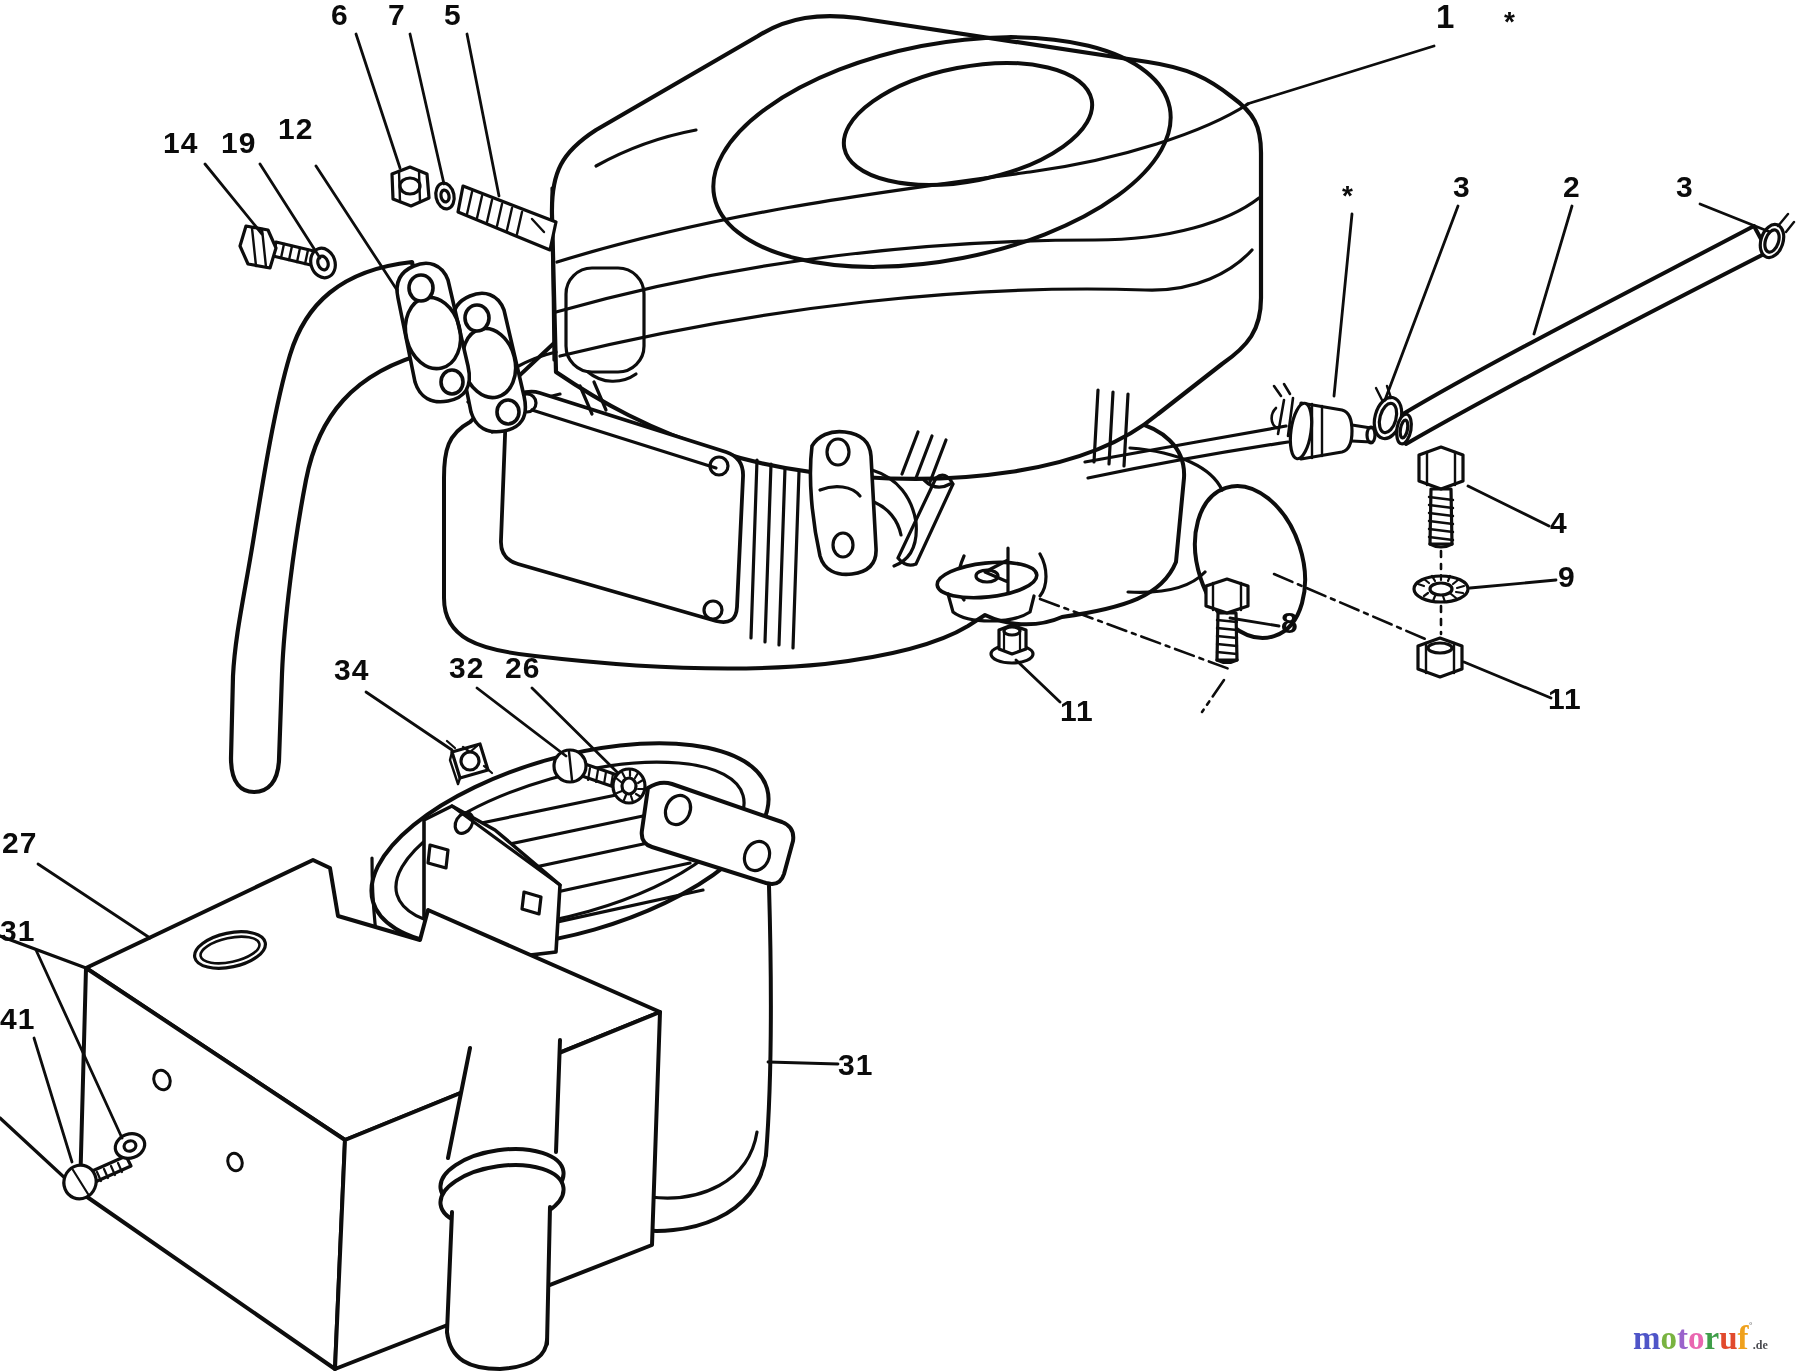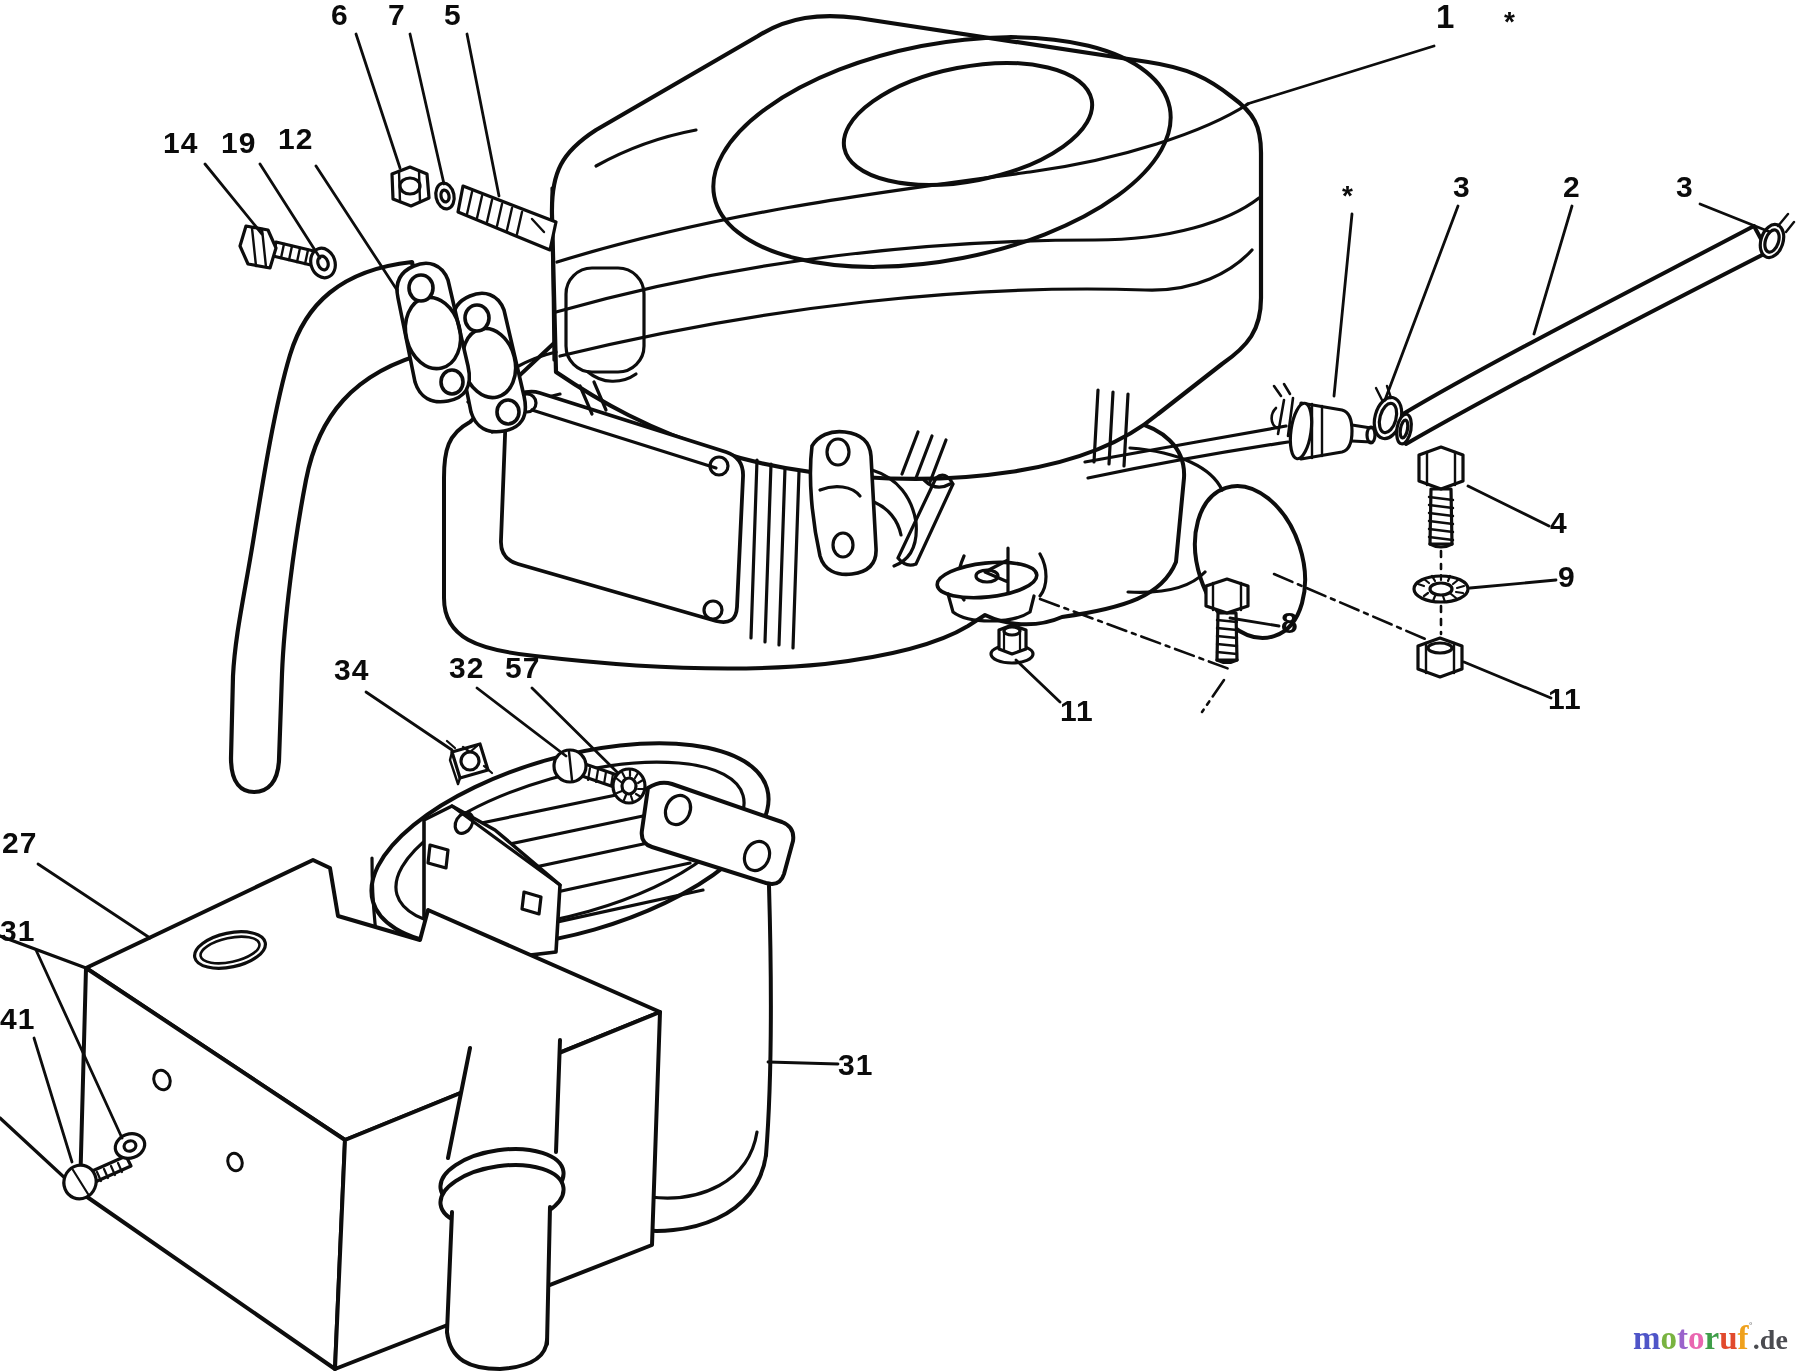--- a/index.html
+++ b/index.html
@@ -5,21 +5,21 @@
   html,body{margin:0;padding:0;background:#fff;}
   .stage{position:relative;width:1800px;height:1371px;background:#ffffff;overflow:hidden;
          font-family:"Liberation Sans",sans-serif;}
   .stage svg{position:absolute;left:0;top:0;}
   .plabel{position:absolute;font:700 30px "Liberation Sans",sans-serif;color:#0b0b0b;
           line-height:1;letter-spacing:1px;white-space:nowrap;}
   .plabel.big{font-size:33px;}
   .plabel.star{font-size:28px;}
   .logo{position:absolute;left:1633px;top:1320px;font-family:"Liberation Serif",serif;
         font-weight:700;font-size:33px;line-height:1;letter-spacing:0;}
-  .logo .suffix{font-size:28px;}
+  .logo .suffix{font-size:12px;}
   .logo .mark{font-size:13px;vertical-align:18px;}
 </style>
 </head>
 <body>
 
 <div class="stage">
 
 <svg width="1800" height="1371" viewBox="0 0 1800 1371" fill="none" stroke="#0d0d0d" stroke-width="3.2" stroke-linecap="round" stroke-linejoin="round">
 
   <g>
@@ -282,33 +282,33 @@
   </g>
 </svg>
 
   <div class="plabel" style="left:331px;top:0px">6</div>
   <div class="plabel" style="left:388px;top:0px">7</div>
   <div class="plabel" style="left:444px;top:0px">5</div>
   <div class="plabel big" style="left:1436px;top:0px">1</div>
   <div class="plabel star" style="left:1504px;top:8px">*</div>
   <div class="plabel" style="left:163px;top:128px">14</div>
   <div class="plabel" style="left:221px;top:128px">19</div>
-  <div class="plabel" style="left:278px;top:124px">12</div>
+  <div class="plabel" style="left:278px;top:114px">12</div>
   <div class="plabel star" style="left:1342px;top:182px">*</div>
   <div class="plabel" style="left:1453px;top:172px">3</div>
   <div class="plabel" style="left:1563px;top:172px">2</div>
   <div class="plabel" style="left:1676px;top:172px">3</div>
   <div class="plabel" style="left:1550px;top:508px">4</div>
   <div class="plabel" style="left:1558px;top:562px">9</div>
   <div class="plabel" style="left:1548px;top:684px">11</div>
   <div class="plabel" style="left:1281px;top:608px">8</div>
   <div class="plabel" style="left:1060px;top:696px">11</div>
   <div class="plabel" style="left:334px;top:655px">34</div>
   <div class="plabel" style="left:449px;top:653px">32</div>
-  <div class="plabel" style="left:505px;top:653px">57</div>
+  <div class="plabel" style="left:505px;top:653px">26</div>
   <div class="plabel" style="left:2px;top:828px">27</div>
   <div class="plabel" style="left:0px;top:916px">31</div>
   <div class="plabel" style="left:0px;top:1004px">41</div>
   <div class="plabel" style="left:838px;top:1050px">31</div>
 
   <div class="logo">
     <span style="color: rgb(79, 85, 200);">m</span><span style="color: rgb(121, 179, 64);">o</span><span style="color: rgb(154, 99, 203);">t</span><span style="color: rgb(233, 102, 176);">o</span><span style="color: rgb(63, 158, 73);">r</span><span style="color: rgb(225, 74, 45);">u</span><span style="color: rgb(239, 161, 29);">f</span><span class="mark" style="color: rgb(154, 154, 154);">˚</span><span class="suffix" style="color: rgb(74, 75, 80);">.de</span>
   </div>
 
 </div>

